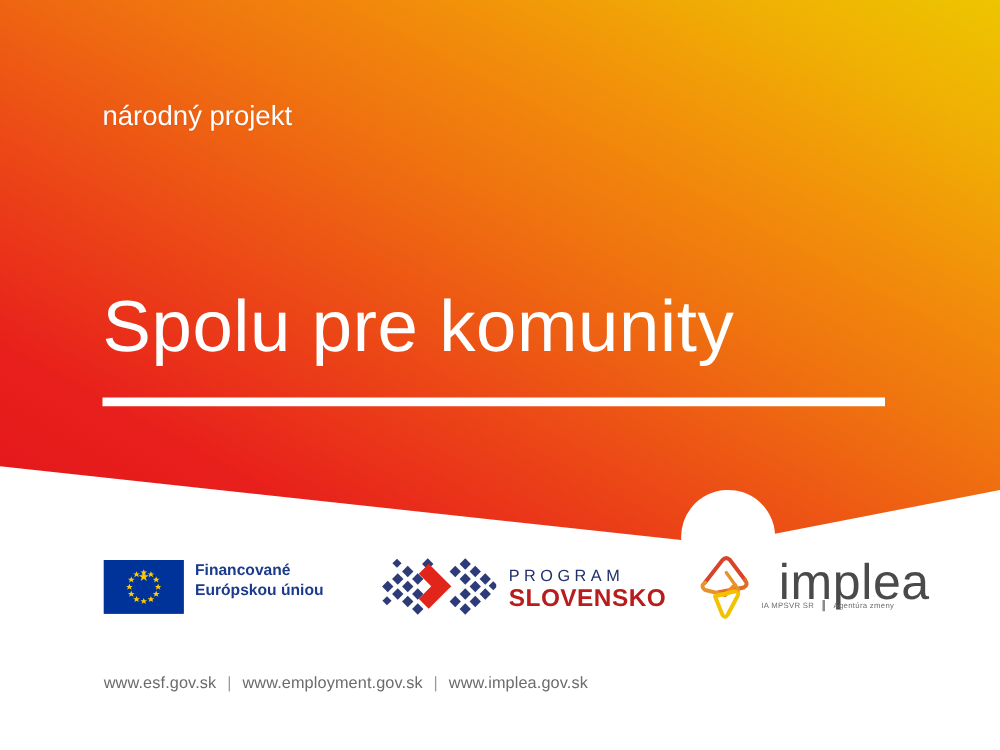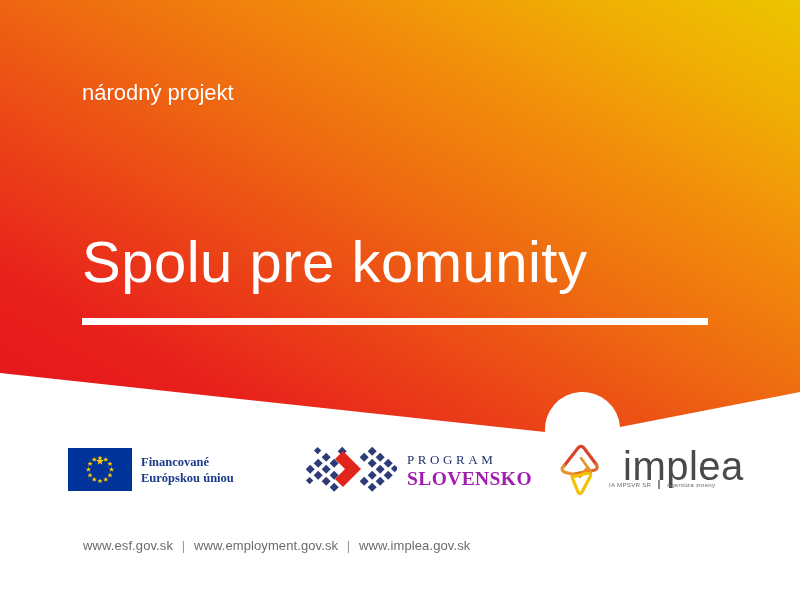--- a/index.html
+++ b/index.html
@@ -82,26 +82,25 @@
     position: absolute;
     left: 0;
     top: 438px;
     width: 800px;
     height: 62px;
   }
 
   
   .eu-logo {
     position: absolute;
-    left: 68px;
+    left: 83px;
     top: 10px;
     display: flex;
-    align-items: center;
+    align-items: flex-start;
     gap: 9px;
-    font-family: Liberation Serif, serif;
   }
   .eu-flag {
     width: 64px;
     height: 43px;
     background: #003399;
     position: relative;
     flex: none;
   }
   .eu-text {
     font-size: 12.5px;
@@ -114,34 +113,34 @@
   
   .ps-logo {
     position: absolute;
     left: 305px;
     top: 8px;
     display: flex;
     align-items: center;
     gap: 10px;
   }
   .ps-mark { flex: none; }
-  .ps-word { line-height: 1; font-family: Liberation Serif, serif; }
+  .ps-word { line-height: 1; }
   .ps-program {
     font-size: 13px;
     font-weight: 400;
     letter-spacing: 3.6px;
     color: #23306b;
     display: block;
     margin-bottom: 3px;
   }
   .ps-slovensko {
     font-size: 19.5px;
     font-weight: 700;
     letter-spacing: 0.4px;
-    color: #a21caf;
+    color: #b91c1c;
     display: block;
   }
 
   
   .implea-logo {
     position: absolute;
     left: 558px;
     top: 4px;
     display: flex;
     align-items: flex-start;

